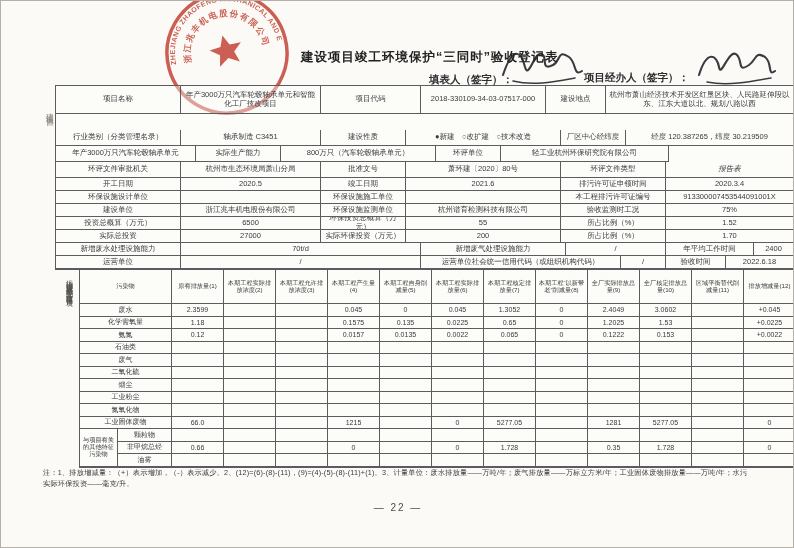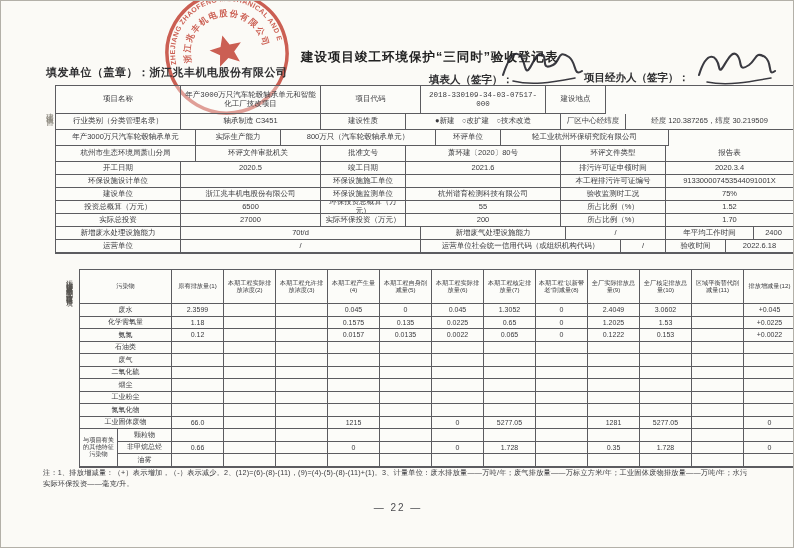--- a/index.html
+++ b/index.html
@@ -53,71 +53,69 @@
     <text font-size="7" fill="#c0392b" letter-spacing="0.4" font-weight="bold">
       <textPath href="#arcEn" startOffset="2">ZHEJIANG ZHAOFENG MECHANICAL AND ELECTRONIC CO.,LTD</textPath>
     </text>
     <text font-size="8.5" fill="#c0392b" letter-spacing="1.5" font-weight="bold">
       <textPath href="#arcCn" startOffset="0">浙江兆丰机电股份有限公司</textPath>
     </text>
   </svg>
 
   <div class="abs title" style="left:300px; top:48px; width:280px;">建设项目竣工环境保护“三同时”验收登记表</div>
 
-  <div class="abs issuer" style="left:45px; top:64px;">
-    <span>填发单位（盖章）：</span><span>浙江兆丰机电股份有限公司</span>
-  </div>
 
   <div class="abs hlabel" style="left:428px; top:72px;">填表人（签字）：</div>
 
   <svg class="abs sig" style="left:494px; top:36px;" width="92" height="52" viewBox="0 0 92 52">
     <path d="M8 38 C 18 8, 26 14, 30 30 C 34 44, 40 10, 48 18 C 52 22, 46 34, 58 28 C 66 24, 62 12, 74 20 C 82 26, 78 40, 87 34" fill="none" stroke="#26262e" stroke-width="2.1" stroke-linecap="round"></path>
     <path d="M18 44 C 38 49, 58 45, 80 41" fill="none" stroke="#26262e" stroke-width="1.6" stroke-linecap="round"></path>
   </svg>
 
   <div class="abs hlabel" style="left:583px; top:70px;">项目经办人（签字）：</div>
 
   <svg class="abs sig" style="left:692px; top:38px;" width="86" height="50" viewBox="0 0 86 50">
     <path d="M6 36 C 14 10, 24 16, 26 28 C 28 40, 36 8, 44 16 C 50 22, 44 34, 56 26 C 64 20, 62 12, 72 18 C 80 24, 74 38, 82 32" fill="none" stroke="#26262e" stroke-width="2.1" stroke-linecap="round"></path>
     <path d="M14 43 C 34 47, 56 43, 78 39" fill="none" stroke="#26262e" stroke-width="1.5" stroke-linecap="round"></path>
   </svg>
 
   <div class="abs vside-top" style="left:42px; top:105px; height:155px;">建设项目</div>
   <div class="abs vside" style="left:42px; top:273px; height:188px; width:32px;">污染物排放达标与总量控制（工业建设项目详填）</div>
 
   <div id="t1" class="abs">
-      <div class="t1row" style="height: 28px; font-family: Liberation Mono, monospace;">
+      <div class="t1row" style="height: 28px;">
         <div class="cell" style="width: 125px;">项目名称</div>
         <div class="cell" style="width: 140px;">年产3000万只汽车轮毂轴承单元和智能化工厂技改项目</div>
         <div class="cell" style="width: 100px;">项目代码</div>
         <div class="cell" style="width: 125px;">2018-330109-34-03-07517-000</div>
         <div class="cell" style="width: 60px;">建设地点</div>
-      </div>
-      <div class="t1row" style="height: 16px;">
+        <div class="cell" style="width: 188px;">杭州市萧山经济技术开发区红垦区块、人民路延伸段以东、江东大道以北、规划八路以西</div>
+      </div>
+      <div class="t1row" style="height: 16px; margin-top: 16px;">
         <div class="cell" style="width: 125px;">行业类别（分类管理名录）</div>
         <div class="cell" style="width: 140px;">轴承制造 C3451</div>
         <div class="cell" style="width: 85px;">建设性质</div>
         <div class="cell" style="width: 155px;">●新建　○改扩建　○技术改造</div>
         <div class="cell" style="width: 65px;">厂区中心经纬度</div>
         <div class="cell" style="width: 168px;">经度 120.387265，纬度 30.219509</div>
       </div>
       <div class="t1row" style="height: 16px;">
         <div class="cell" style="width: 140px;">年产3000万只汽车轮毂轴承单元</div>
         <div class="cell" style="width: 85px;">实际生产能力</div>
         <div class="cell" style="width: 155px;">800万只（汽车轮毂轴承单元）</div>
         <div class="cell" style="width: 65px;">环评单位</div>
         <div class="cell" style="width: 168px;">轻工业杭州环保研究院有限公司</div>
       </div>
       <div class="t1row" style="height: 16px;">
+        <div class="cell" style="width: 125px;">环评文件审批机关</div>
         <div class="cell" style="width: 140px;">杭州市生态环境局萧山分局</div>
-        <div class="cell" style="width: 125px;">环评文件审批机关</div>
         <div class="cell" style="width: 85px;">批准文号</div>
         <div class="cell" style="width: 155px;">萧环建〔2020〕80号</div>
         <div class="cell" style="width: 105px;">环评文件类型</div>
-        <div class="cell" style="width: 128px;">报告表</div>
+        <div class="cell" style="width: 128px; font-style: italic;">报告表</div>
       </div>
       <div class="t1row" style="height: 13px;">
         <div class="cell" style="width: 125px;">开工日期</div>
         <div class="cell" style="width: 140px;">2020.5</div>
         <div class="cell" style="width: 85px;">竣工日期</div>
         <div class="cell" style="width: 155px;">2021.6</div>
         <div class="cell" style="width: 105px;">排污许可证申领时间</div>
         <div class="cell" style="width: 128px;">2020.3.4</div>
       </div>
       <div class="t1row" style="height: 13px;">

